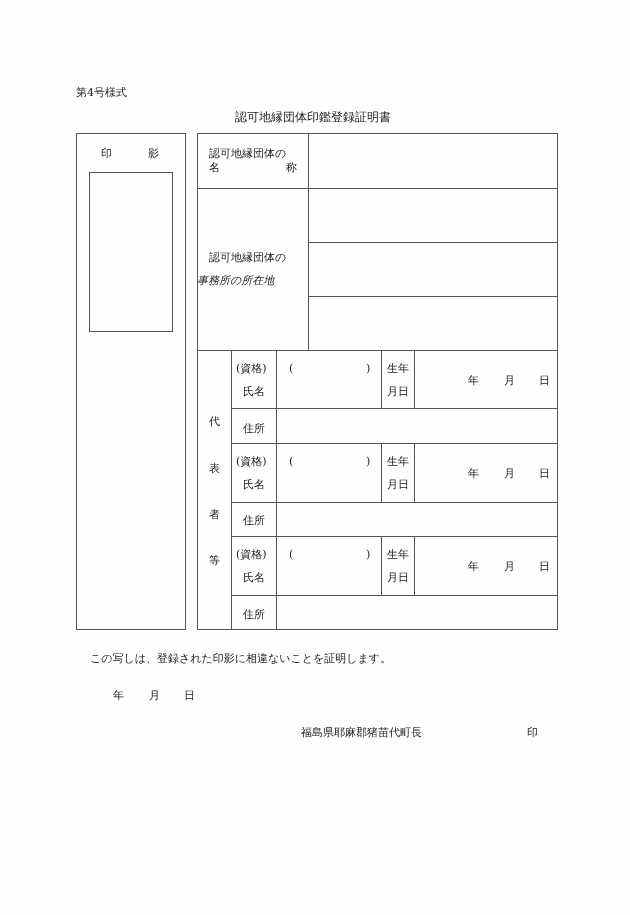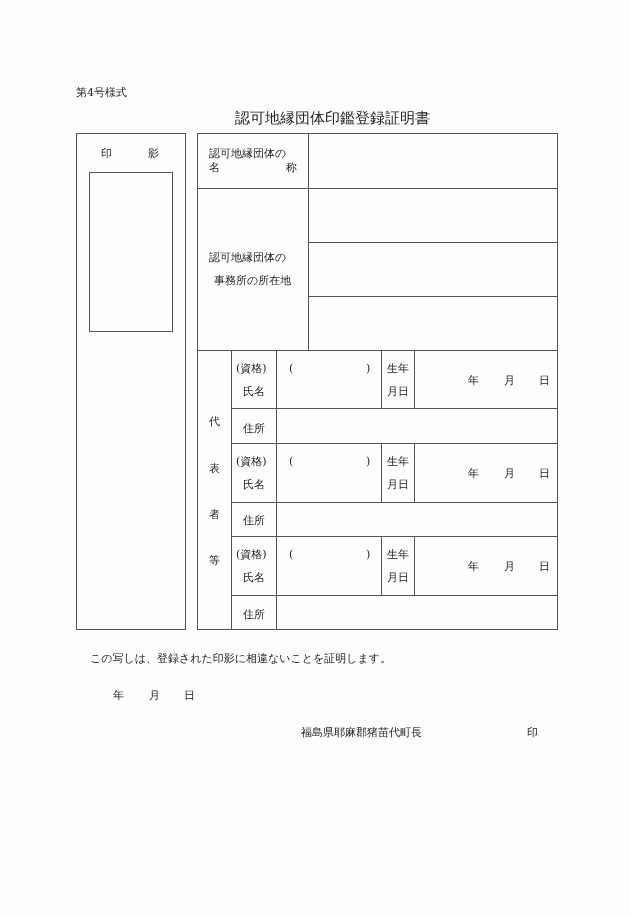--- a/index.html
+++ b/index.html
@@ -9,41 +9,41 @@
   }
   .abs { position: absolute; }
   .line { position: absolute; background: #555; }
   .txt { position: absolute; white-space: nowrap; line-height: 1; }
   .box { position: absolute; border: 1px solid #555; box-sizing: border-box; }
 </style>
 </head>
 <body>
 
 <div class="txt" style="left:76px;top:87px;font-size:11px;">第4号様式</div>
-<div class="txt" style="left:235px;top:111px;font-size:15px;">認可地縁団体印鑑登録証明書</div>
+<div class="txt" style="left:235px;top:111px;font-size:12px;">認可地縁団体印鑑登録証明書</div>
 
 <div class="box" style="left:76px;top:133px;width:110px;height:497px;"></div>
 <div class="txt" style="left:101px;top:148px;">印</div>
 <div class="txt" style="left:148px;top:148px;">影</div>
 <div class="box" style="left:89px;top:172px;width:84px;height:160px;"></div>
 
 <div class="box" style="left:197px;top:133px;width:361px;height:497px;"></div>
 
 <div class="line" style="left:308px;top:133px;width:1px;height:217px;"></div>
 <div class="line" style="left:197px;top:188px;width:361px;height:1px;"></div>
 <div class="txt" style="left:209px;top:148px;">認可地縁団体の</div>
 <div class="txt" style="left:209px;top:162px;">名</div>
 <div class="txt" style="left:286px;top:162px;">称</div>
 <div class="abs" style="left:312px;top:137px;width:242px;height:48px;"></div>
 
 <div class="line" style="left:308px;top:242px;width:250px;height:1px;"></div>
 <div class="line" style="left:308px;top:296px;width:250px;height:1px;"></div>
 <div class="line" style="left:197px;top:350px;width:361px;height:1px;"></div>
 <div class="txt" style="left:209px;top:252px;">認可地縁団体の</div>
-<div class="txt" style="left:214px;top:275px;">事務所の所在地</div>
+<div class="txt" style="left:197px;top:275px;font-style:italic;">事務所の所在地</div>
 <div class="abs" style="left:312px;top:192px;width:242px;height:47px;"></div>
 <div class="abs" style="left:312px;top:246px;width:242px;height:47px;"></div>
 <div class="abs" style="left:312px;top:300px;width:242px;height:47px;"></div>
 
 <div class="line" style="left:231px;top:350px;width:1px;height:280px;"></div>
 <div class="line" style="left:276px;top:350px;width:1px;height:280px;"></div>
 
 <div class="txt" style="left:209px;top:416px;">代</div>
 <div class="txt" style="left:209px;top:463px;">表</div>
 <div class="txt" style="left:209px;top:509px;">者</div>

